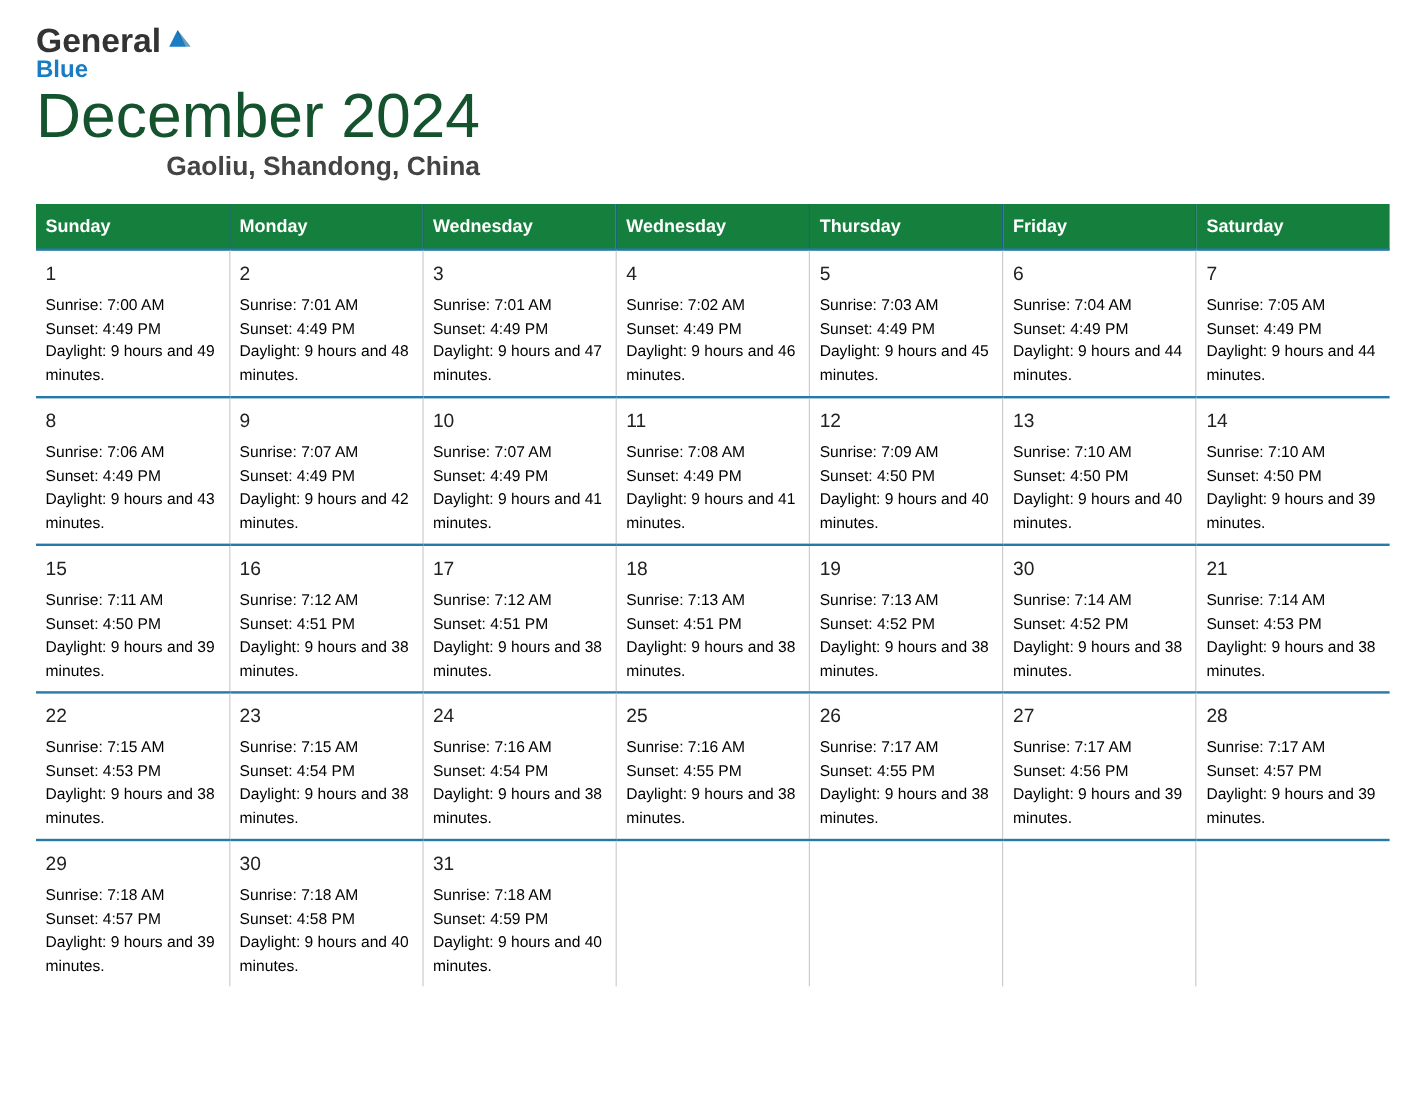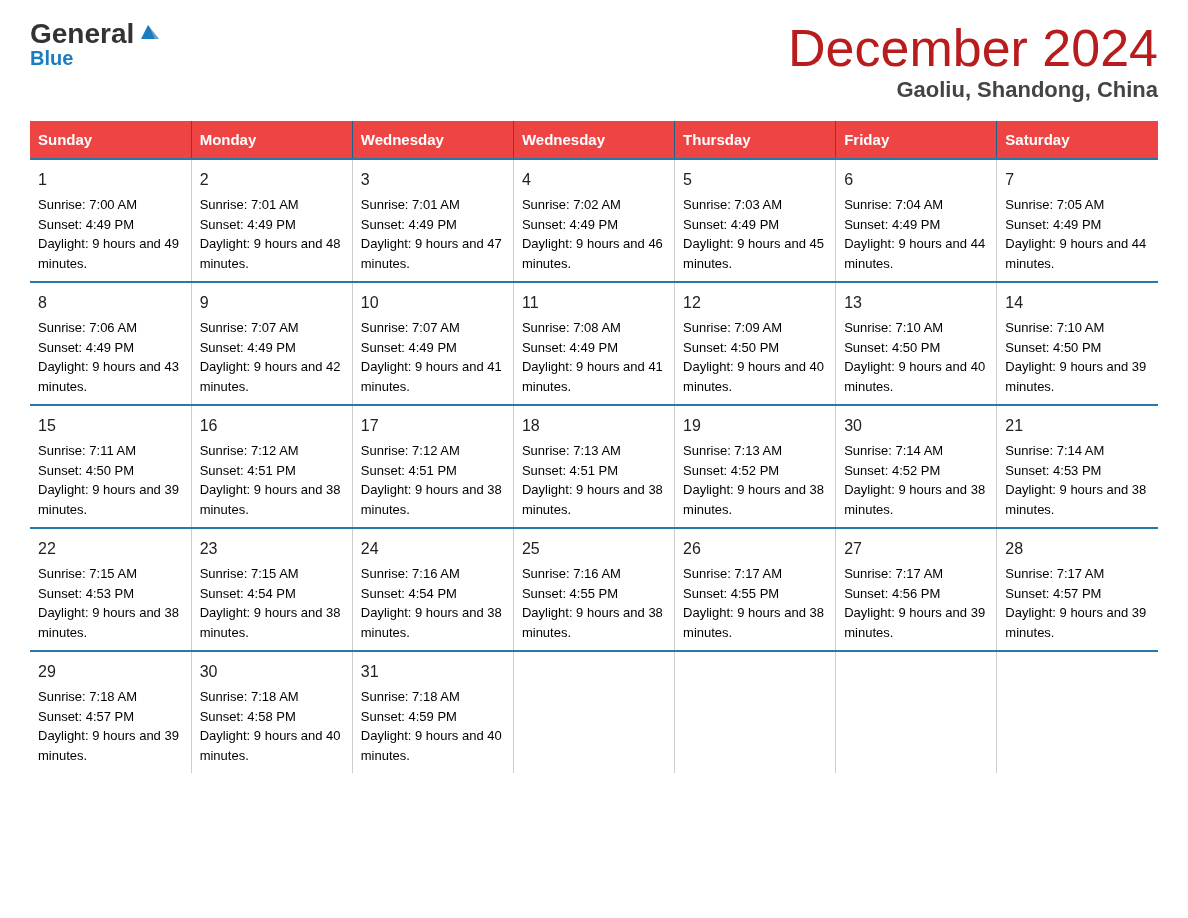--- a/index.html
+++ b/index.html
@@ -7,20 +7,21 @@
       font-family: Arial, sans-serif;
       background: #fff;
       padding: 20px 30px;
       color: #222;
     }
     .header {
       display: flex;
       justify-content: space-between;
       align-items: flex-start;
       margin-bottom: 18px;
+      flex-direction: column;
     }
     .logo {
       display: flex;
       flex-direction: column;
       align-items: flex-start;
     }
     .logo-text-general {
       font-size: 28px;
       font-weight: bold;
       color: #333;
@@ -31,35 +32,35 @@
       font-weight: bold;
       color: #1a7dc4;
       line-height: 1;
     }
     .title-section {
       text-align: right;
     }
     .title-section h1 {
       font-size: 52px;
       font-weight: 300;
-      color: #b91c1c;
+      color: #14532d;
       line-height: 1.1;
     }
     .title-section h2 {
       font-size: 22px;
       font-weight: 700;
       color: #444;
     }
     table {
       width: 100%;
       border-collapse: collapse;
       table-layout: fixed;
     }
     thead th {
-      background-color: #ef4444;
+      background-color: #15803d;
       color: #fff;
       padding: 10px 8px;
       font-size: 15px;
       font-weight: 600;
       text-align: left;
       border-right: 1px solid #1f5f88;
     }
     thead th:last-child {
       border-right: none;
     }

